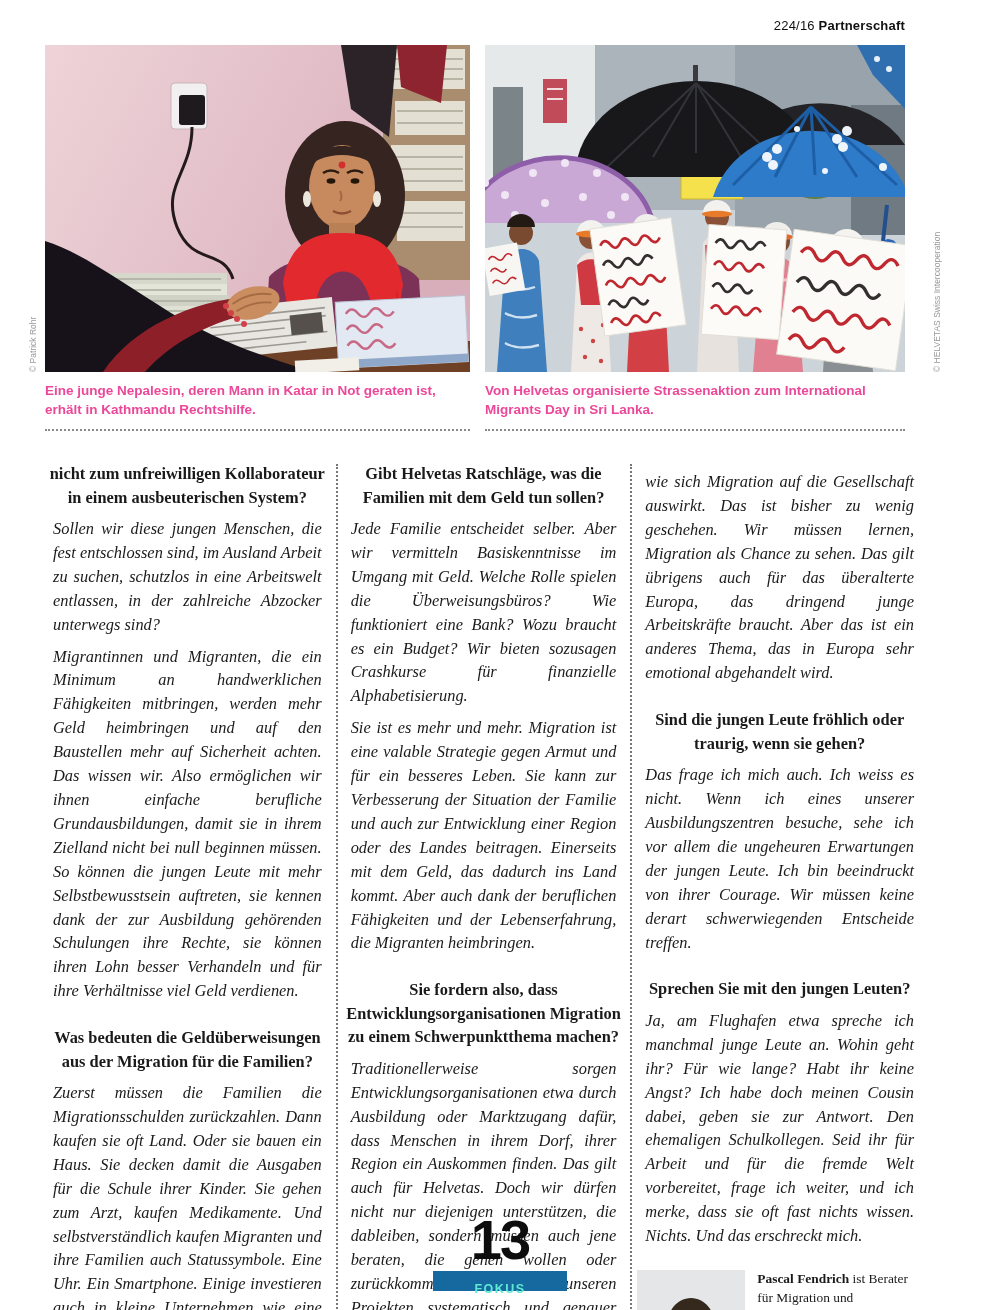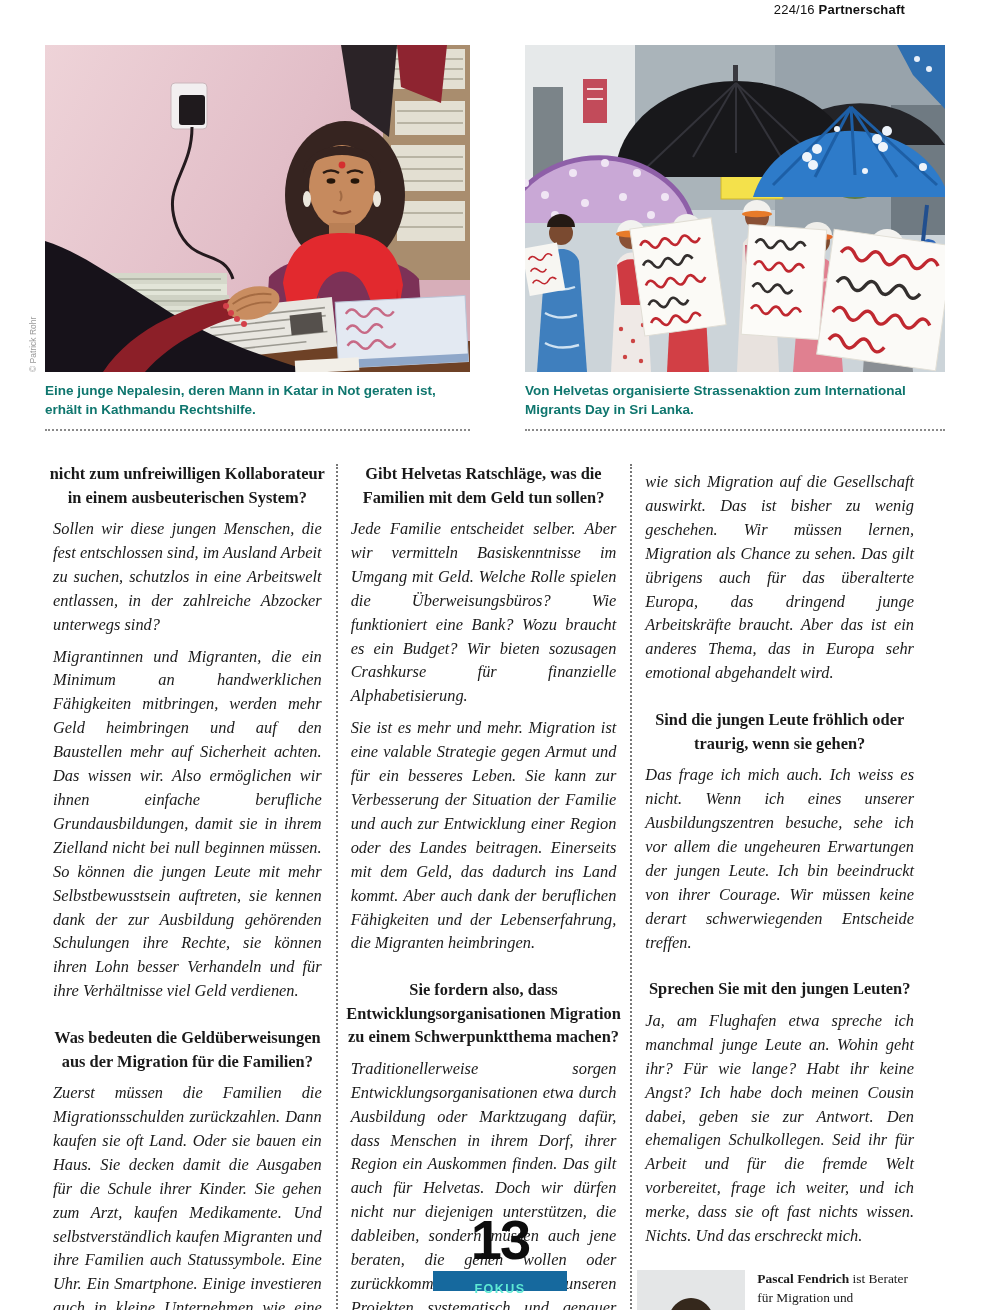--- a/index.html
+++ b/index.html
@@ -1,30 +1,30 @@
 <!DOCTYPE html>
 <html lang="de"><head>
 <meta charset="utf-8">
 <style>
   html,body{margin:0;padding:0;background:#ffffff;}
   .page{position:relative;width:1000px;height:1310px;background:#fff;overflow:hidden;
         font-family:"Liberation Serif",serif;color:#1a1a1a;}
 
   
-  .folio{position:absolute;top:2px;right:95px;font-family:"Liberation Sans",sans-serif;
+  .folio{position:absolute;top:18px;right:95px;font-family:"Liberation Sans",sans-serif;
          font-size:13px;color:#111;letter-spacing:.2px;}
   .folio b{font-weight:700;}
 
   
   figure{margin:0;padding:0;position:absolute;top:45px;}
   figure.left{left:45px;width:425px;}
-  figure.right{left:485px;width:420px;margin-left:40px;}
+  figure.right{left:485px;width:420px;}
   figure svg{display:block;width:100%;height:327px;}
   figcaption{font-family:"Liberation Sans",sans-serif;font-weight:700;font-size:13.5px;
-             line-height:19px;color:#0f766e;padding:9px 0 10px;border-bottom:2px dotted #8a8a8a;}
+             line-height:19px;color:#ec4899;padding:9px 0 10px;border-bottom:2px dotted #8a8a8a;}
   .credit{position:absolute;font-family:"Liberation Sans",sans-serif;font-size:8.5px;color:#999;
           white-space:nowrap;transform:rotate(-90deg);transform-origin:top left;}
   .credit.l{left:28px;top:372px;}
   .credit.r{left:932px;top:372px;}
 
   
   .columns{position:absolute;left:45px;top:462px;width:877px;display:flex;align-items:stretch;}
   .col{width:285px;text-align:justify;font-size:16.4px;line-height:23.9px;}
   .col:nth-of-type(2){width:283px;}
   .col:nth-of-type(3){width:282px;text-align:justify;}

